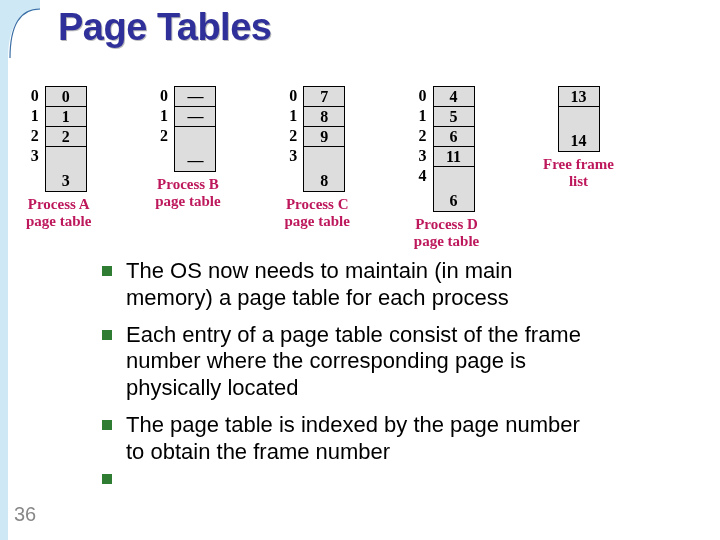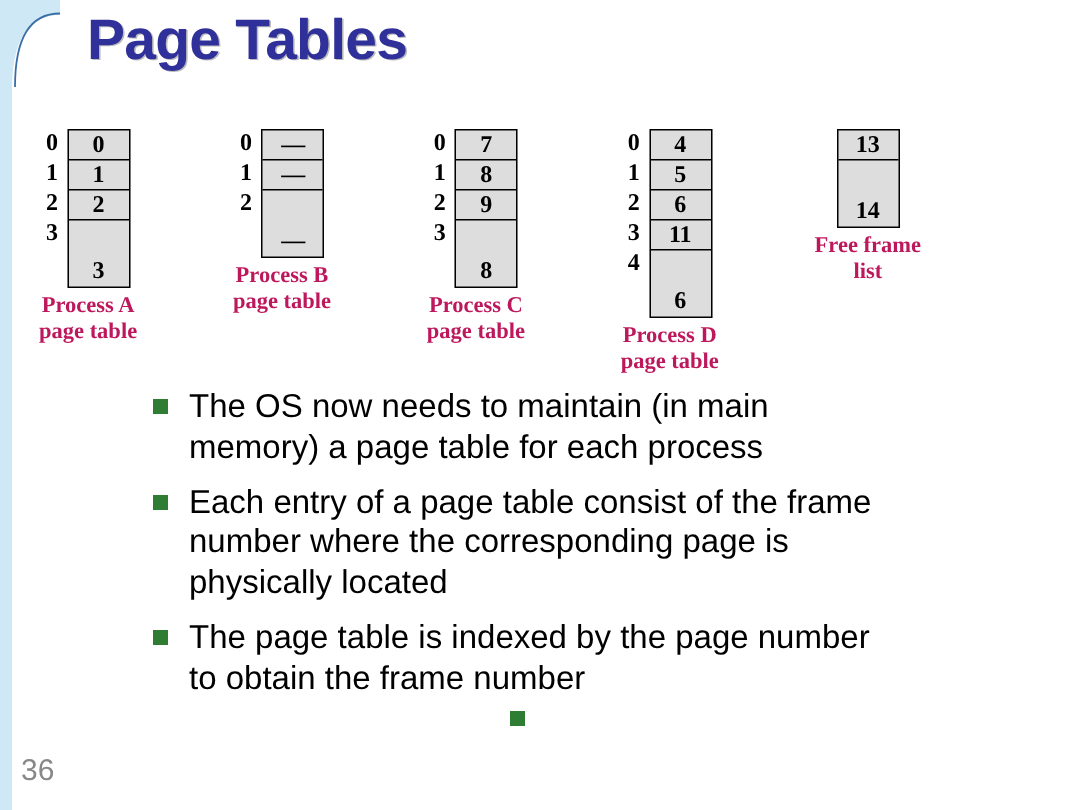--- a/index.html
+++ b/index.html
@@ -13,21 +13,21 @@
   .pt { display: flex; align-items: flex-start; }
   .idxcol { display: flex; flex-direction: column; margin-right: 4px; }
   .idxcell { height: 20px; line-height: 20px; font-size: 16px; font-weight: bold; color: #000; text-align: right; padding-right: 2px; font-family: "Times New Roman", serif; }
   .framecol { border: 1px solid #000; background: #ddd; }
   .framecell { height: 20px; width: 40px; line-height: 20px; font-size: 16px; font-weight: bold; color: #000; text-align: center; border-bottom: 1px solid #000; font-family: "Times New Roman", serif; }
   .framecell:last-child { border-bottom: none; margin-top: 24px; }
   .dash { letter-spacing: -1px; }
   .caption { margin-top: 4px; font-size: 15px; font-weight: bold; color: #be185d; text-align: center; line-height: 1.1; font-family: "Times New Roman", serif; }
   .bullets { position: absolute; left: 102px; top: 258px; right: 22px; }
   .bullets.second { top: 466px; }
-  .bul { display: flex; align-items: flex-start; margin-bottom: 10px; justify-content: center; }
+  .bul { display: flex; align-items: flex-start; margin-bottom: 10px; }
   .sq { width: 10px; height: 10px; background: #2e7d32; flex: 0 0 10px; margin-top: 8px; margin-right: 14px; }
   .btxt { font-size: 22px; line-height: 1.22; color: #000; }
   .slidenum { position: absolute; left: 14px; bottom: 14px; font-size: 20px; color: #888; }
 </style>
 </head>
 <body>
 
 <div class="slide">
 
   <div class="decor">

